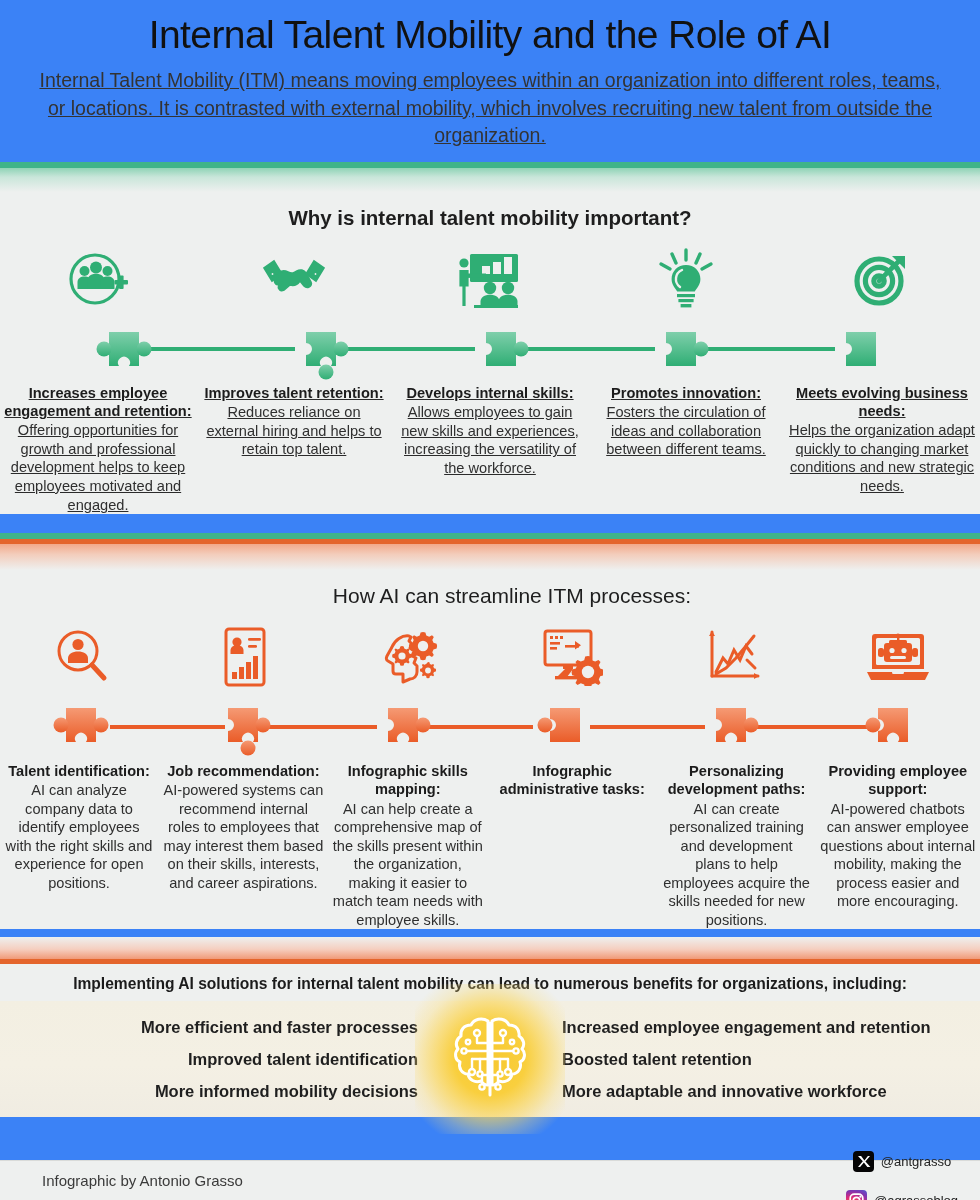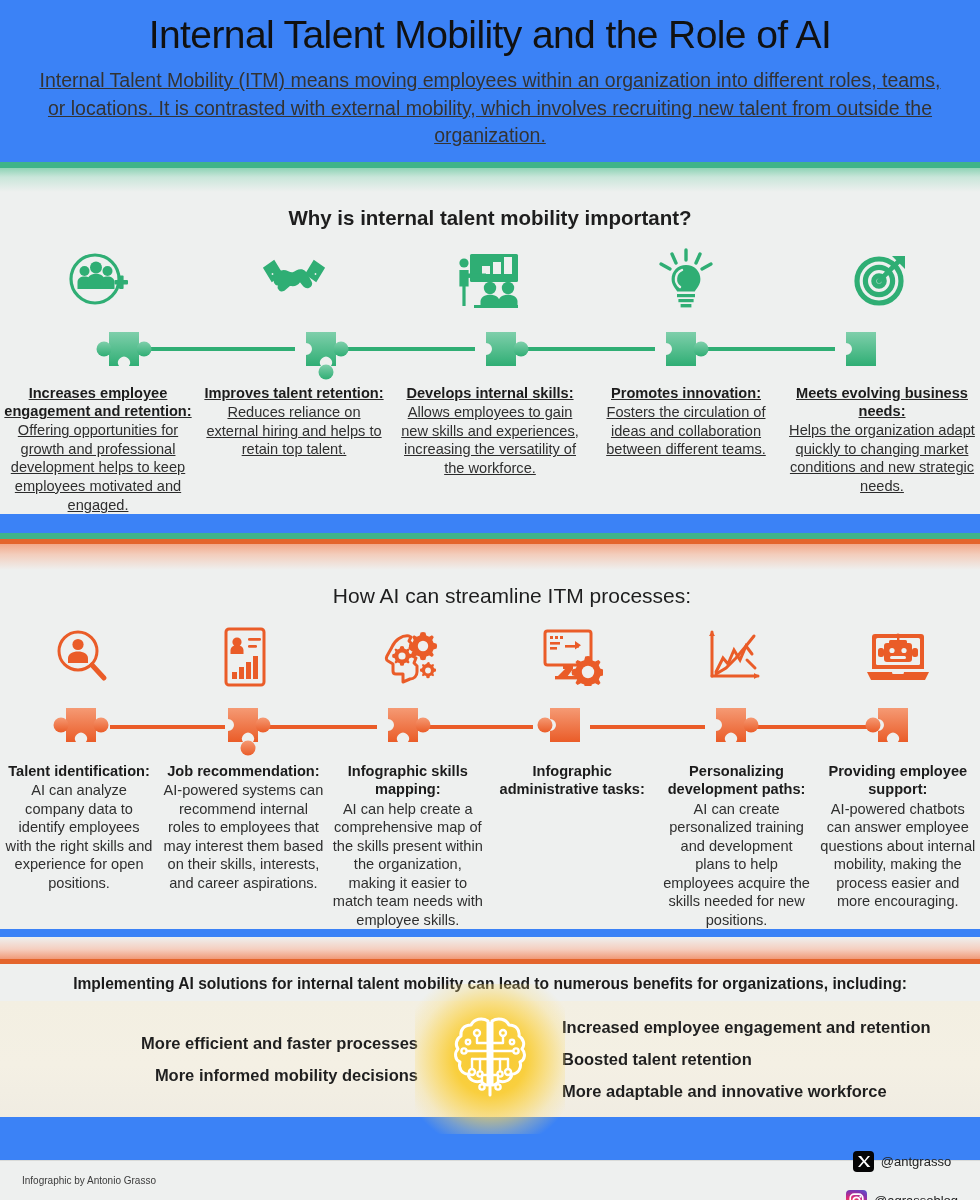--- a/index.html
+++ b/index.html
@@ -84,21 +84,21 @@
     position:absolute; inset:0;
     background:radial-gradient(circle at 50% 50%, #f7c830 0%, #f9cf3e 34%, rgba(250,214,90,0.72) 52%, rgba(250,221,120,0.30) 70%, rgba(250,225,150,0) 86%);
   }
 
   
   .footer {
     position:absolute; left:0; bottom:0; width:100%; height:40px;
     background:#eef0ef; border-top:1px solid #d9dbd9;
     display:flex; align-items:center; padding:0 22px;
   }
-  .credit { font-size:10px; color:#3b3b3b; }
+  .credit { font-size:15px; color:#3b3b3b;margin-left:20px; }
   .socials { margin-left:auto; display:flex; align-items:center; gap:18px;flex-direction:column; }
   .social { display:flex; align-items:center; gap:7px; }
   .social-handle { font-size:13px; color:#222; }
   .badge { width:21px; height:21px; border-radius:4px; display:block; }
   .badge-x { background:#050505; position:relative; }
   .badge-ig {
     background:radial-gradient(circle at 28% 104%, #fdd271 0%, #f58529 22%, #dd2a7b 55%, #8134af 78%, #515bd4 100%);
     position:relative;
   }
 </style>
@@ -536,20 +536,21 @@
     <div class="fade-up-orange"></div>
     <div class="band band-orange"></div>
   </div>
 
   <div class="section">
     <div class="benefits-intro">Implementing AI solutions for internal talent mobility can lead to numerous benefits for organizations, including:</div>
     <div class="benefits-panel">
       <div class="benefits-inner">
         <div class="bcol left">
           <div class="bitem">More efficient and faster processes</div>
+          <div class="bitem">Improved talent identification</div>
           <div class="bitem">More informed mobility decisions</div>
         </div>
         <div class="bcol right">
           <div class="bitem">Increased employee engagement and retention</div>
           <div class="bitem">Boosted talent retention</div>
           <div class="bitem">More adaptable and innovative workforce</div>
         </div>
       </div>
       <div class="brain-wrap">
         <div class="brain-glow"></div>

